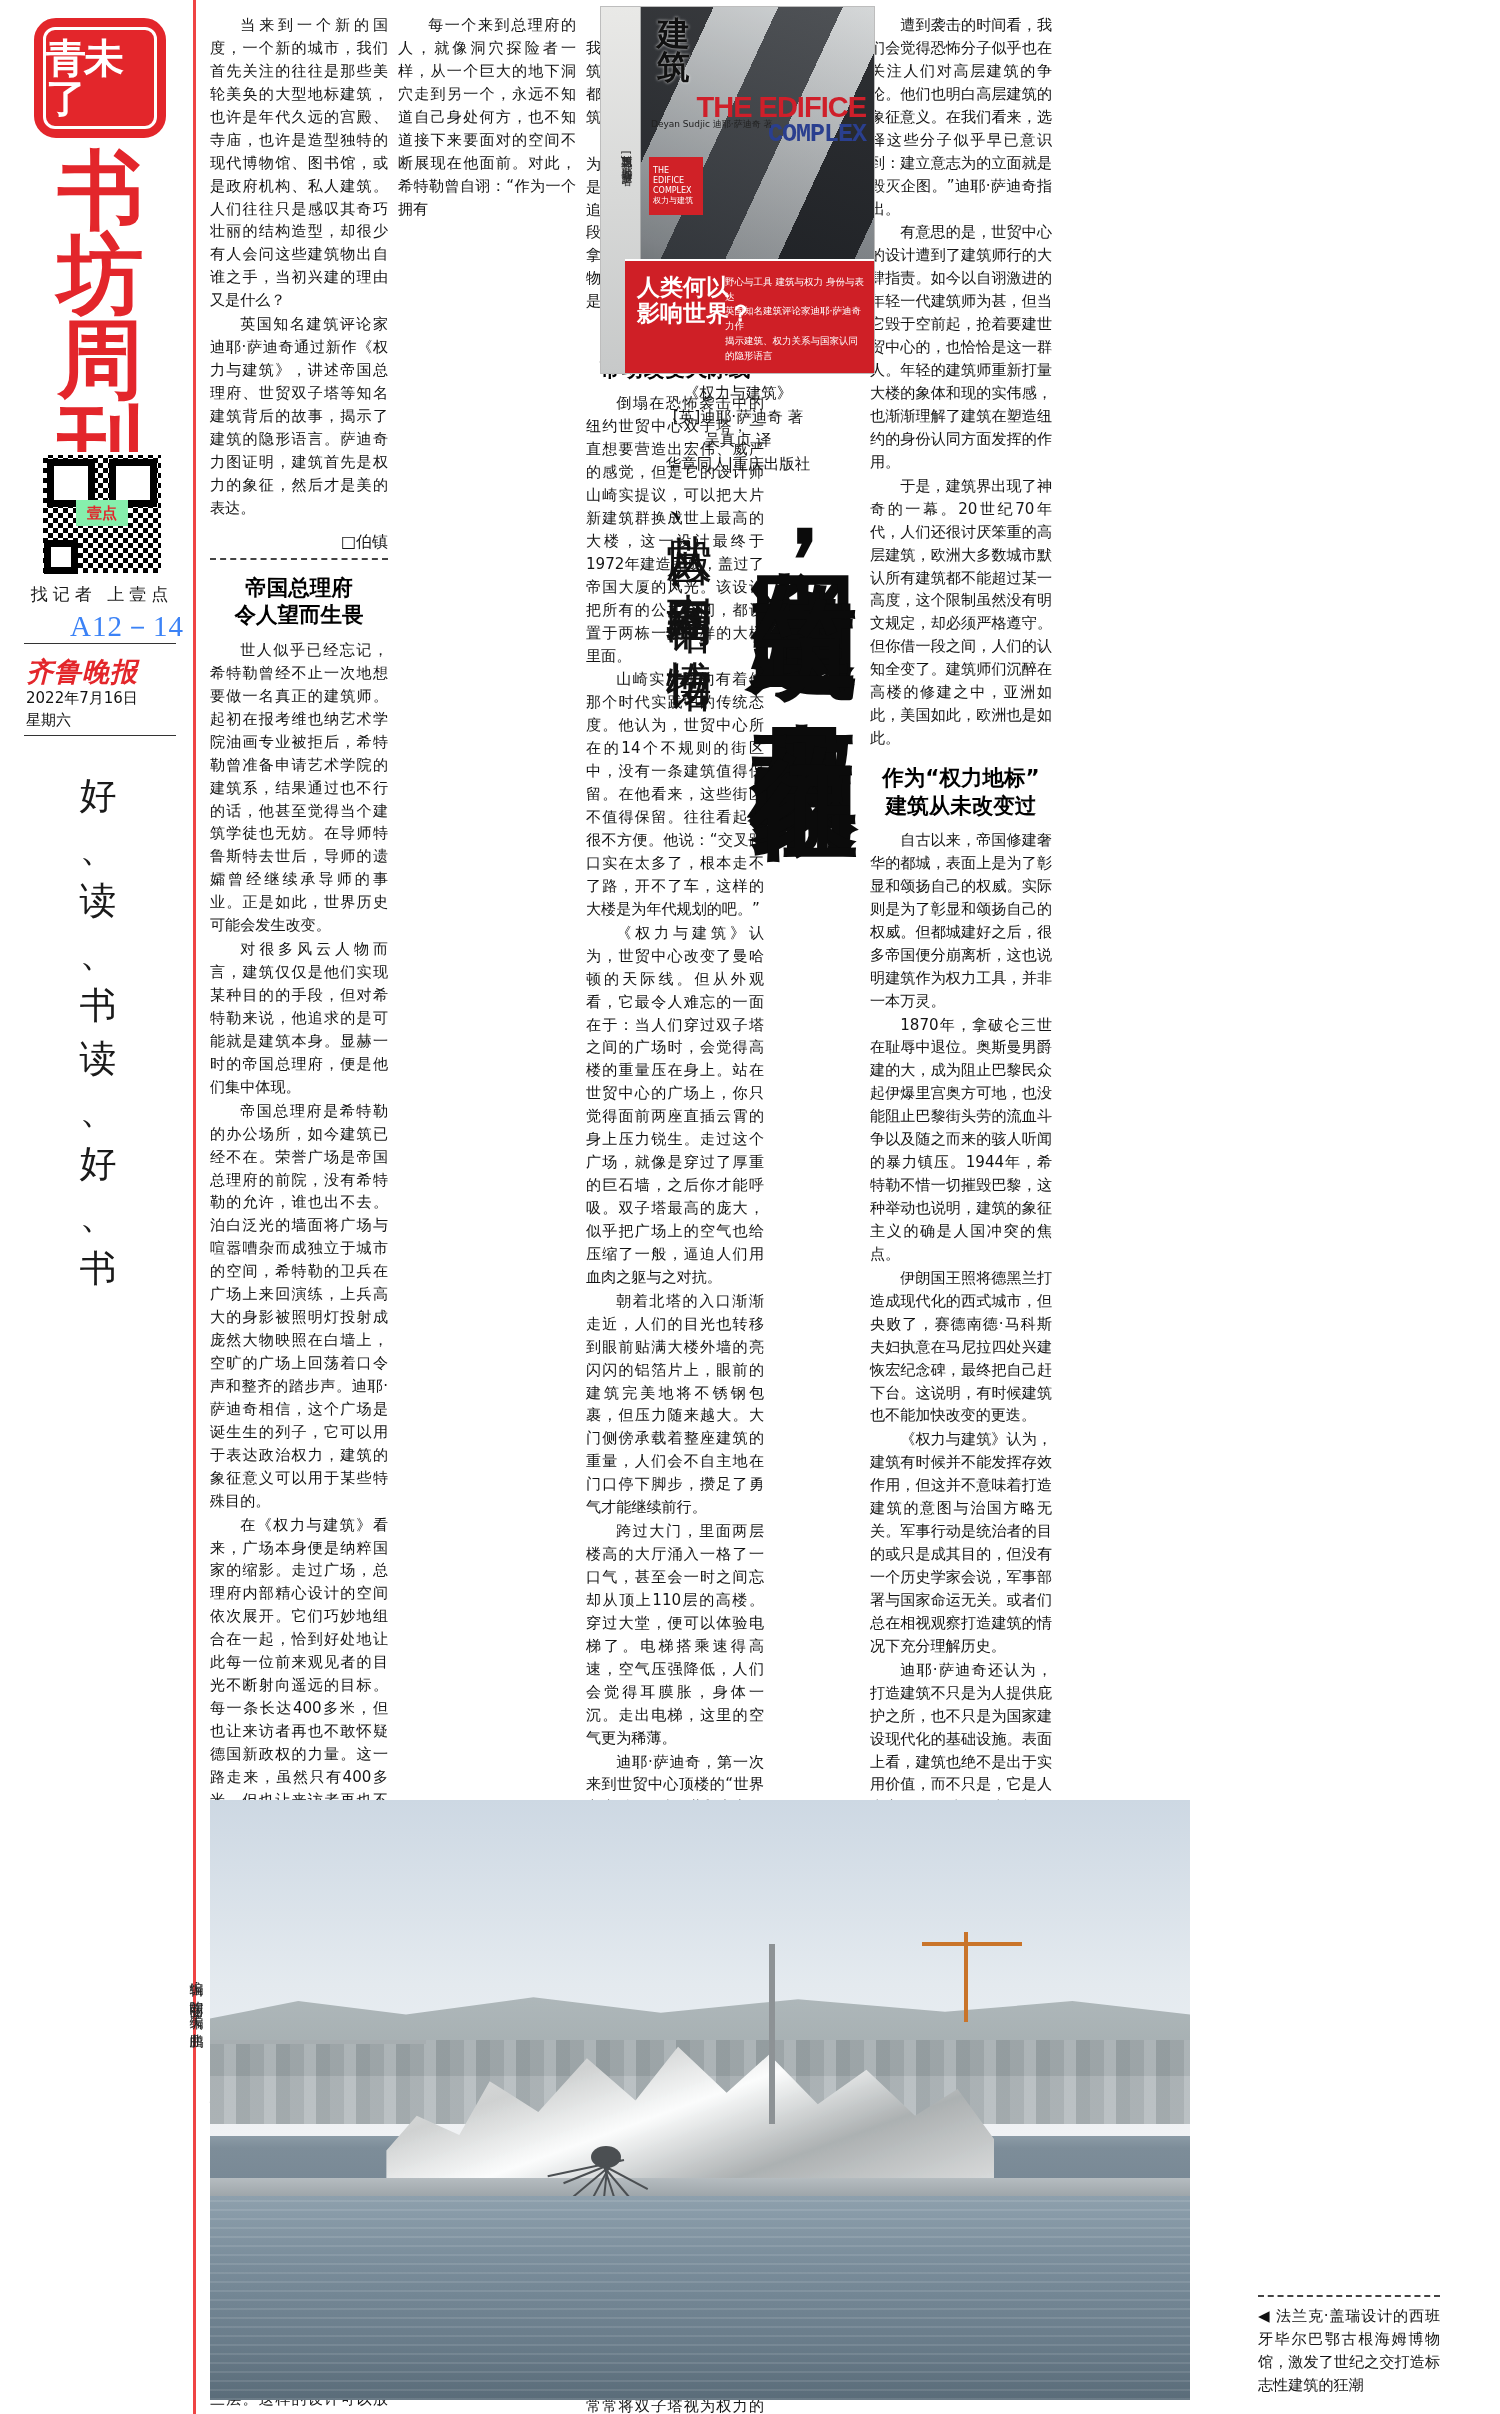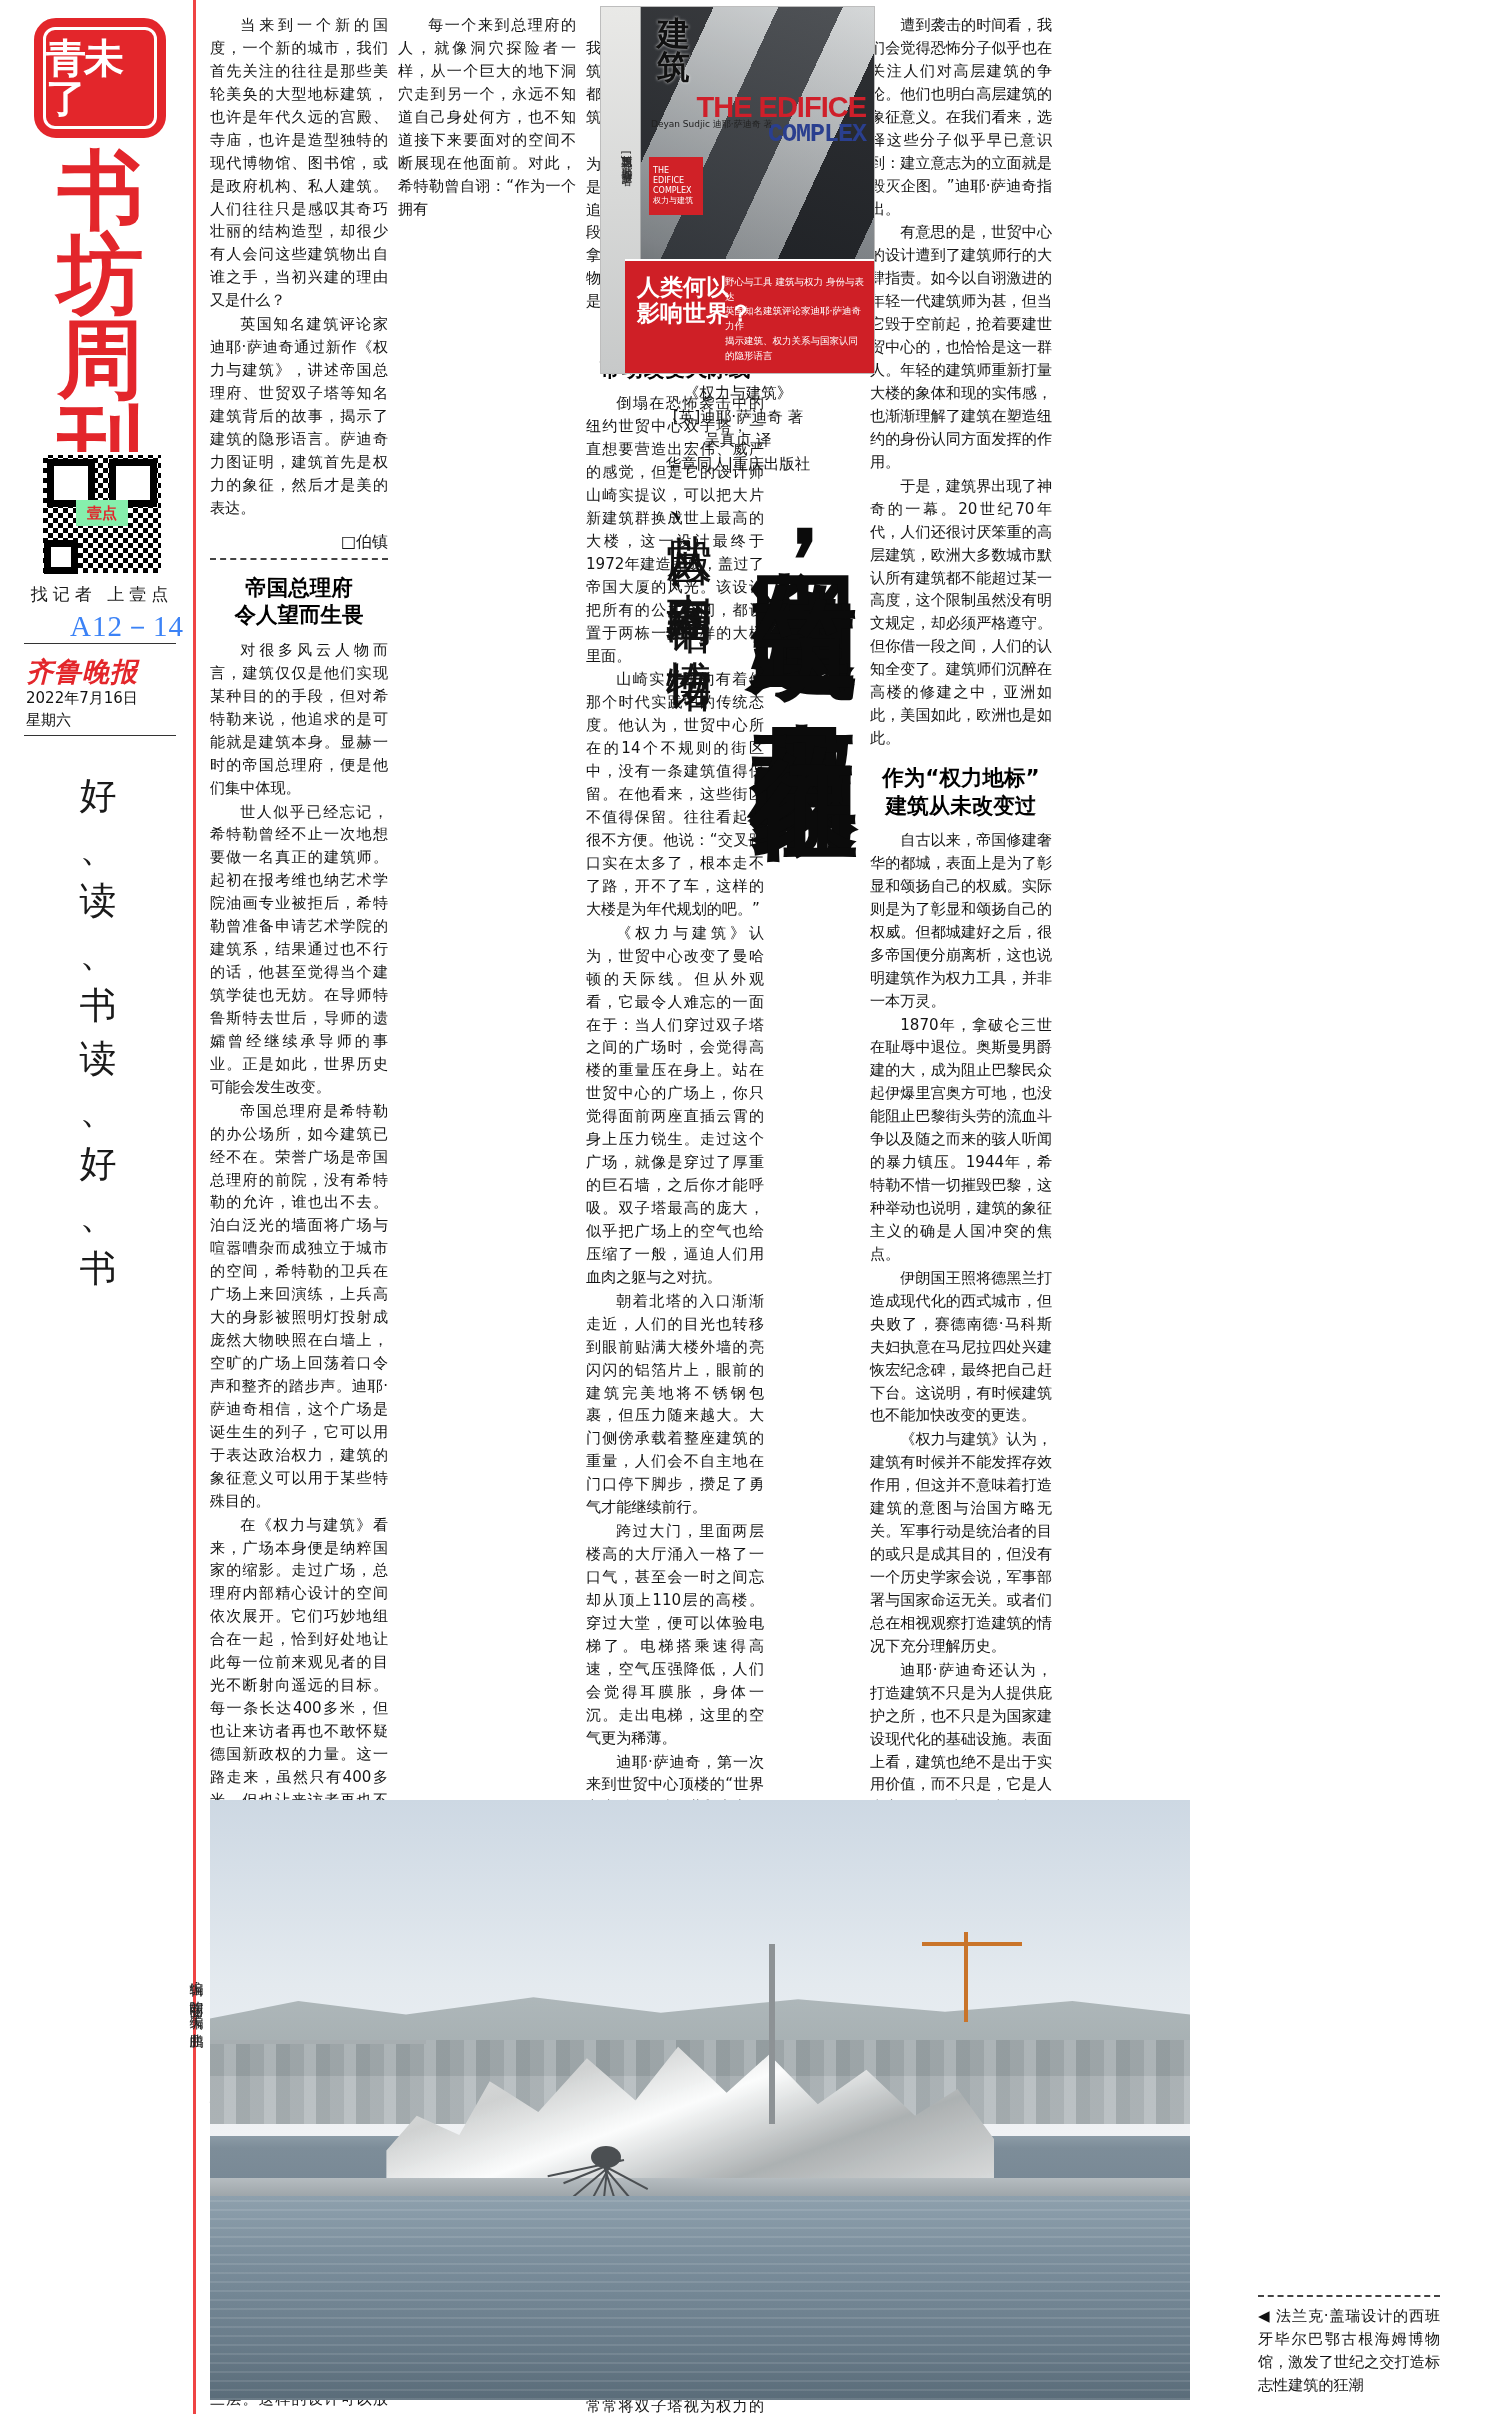--- a/index.html
+++ b/index.html
@@ -397,22 +397,22 @@
 
   <div class="col" id="col1">
       <p>当来到一个新的国度，一个新的城市，我们首先关注的往往是那些美轮美奂的大型地标建筑，也许是年代久远的宫殿、寺庙，也许是造型独特的现代博物馆、图书馆，或是政府机构、私人建筑。人们往往只是感叹其奇巧壮丽的结构造型，却很少有人会问这些建筑物出自谁之手，当初兴建的理由又是什么？</p>
       <p>英国知名建筑评论家迪耶·萨迪奇通过新作《权力与建筑》，讲述帝国总理府、世贸双子塔等知名建筑背后的故事，揭示了建筑的隐形语言。萨迪奇力图证明，建筑首先是权力的象征，然后才是美的表达。</p>
       <div class="byline">□伯镇</div>
       <div class="byline-rule"></div>
       <div class="subhead">
         <div>帝国总理府</div>
         <div>令人望而生畏</div>
       </div>
+      <p>世人似乎已经忘记，希特勒曾经不止一次地想要做一名真正的建筑师。起初在报考维也纳艺术学院油画专业被拒后，希特勒曾准备申请艺术学院的建筑系，结果通过也不行的话，他甚至觉得当个建筑学徒也无妨。在导师特鲁斯特去世后，导师的遗孀曾经继续承导师的事业。正是如此，世界历史可能会发生改变。</p>
       <p>对很多风云人物而言，建筑仅仅是他们实现某种目的的手段，但对希特勒来说，他追求的是可能就是建筑本身。显赫一时的帝国总理府，便是他们集中体现。</p>
-      <p>世人似乎已经忘记，希特勒曾经不止一次地想要做一名真正的建筑师。起初在报考维也纳艺术学院油画专业被拒后，希特勒曾准备申请艺术学院的建筑系，结果通过也不行的话，他甚至觉得当个建筑学徒也无妨。在导师特鲁斯特去世后，导师的遗孀曾经继续承导师的事业。正是如此，世界历史可能会发生改变。</p>
       <p>帝国总理府是希特勒的办公场所，如今建筑已经不在。荣誉广场是帝国总理府的前院，没有希特勒的允许，谁也出不去。泊白泛光的墙面将广场与喧嚣嘈杂而成独立于城市的空间，希特勒的卫兵在广场上来回演练，上兵高大的身影被照明灯投射成庞然大物映照在白墙上，空旷的广场上回荡着口令声和整齐的踏步声。迪耶·萨迪奇相信，这个广场是诞生生的列子，它可以用于表达政治权力，建筑的象征意义可以用于某些特殊目的。</p>
       <p>在《权力与建筑》看来，广场本身便是纳粹国家的缩影。走过广场，总理府内部精心设计的空间依次展开。它们巧妙地组合在一起，恰到好处地让此每一位前来观见者的目光不断射向遥远的目标。每一条长达400多米，但也让来访者再也不敢怀疑德国新政权的力量。这一路走来，虽然只有400多米，但也让来访者再也不敢怀疑德国新政权的力量，足以为实现某种目的而打造的建筑。</p>
       <p>这一观点是有其根据的。1938年时，希特勒对总理府设计者施佩尔说：“我有个紧急任务要交给你。这一段时间，我要召开几个非常重要的会议，需要让人印象深刻的大厅和会客室，尤其是要让那些无足轻重的小人物心生敬畏的那种。”</p>
       <p>总理府地上部分实际有四层，但因为特殊的立面设计，使它看起来只有三层。这样的设计可以放大各部分的比例，最低的窗户看起来实际比部面高出三四倍，面对这样的比例，行人会觉得冷漠的敌意扑面而来，心生畏惧。</p>
       <p>总理府地上部分实际有四层，但因为特殊的立面设计，使它看起来只有三层。这样的设计可以放大各部分的比例，最低的窗户看起来实际比部面高出三四倍，面对这样的比例，行人会觉得冷漠的敌意扑面而来，心生畏惧。</p>
     </div>
   <div class="col" id="col2">
       <p>每一个来到总理府的人，就像洞穴探险者一样，从一个巨大的地下洞穴走到另一个，永远不知道自己身处何方，也不知道接下来要面对的空间不断展现在他面前。对此，希特勒曾自诩：“作为一个拥有</p>
     </div>
   <div class="col" id="col3">

